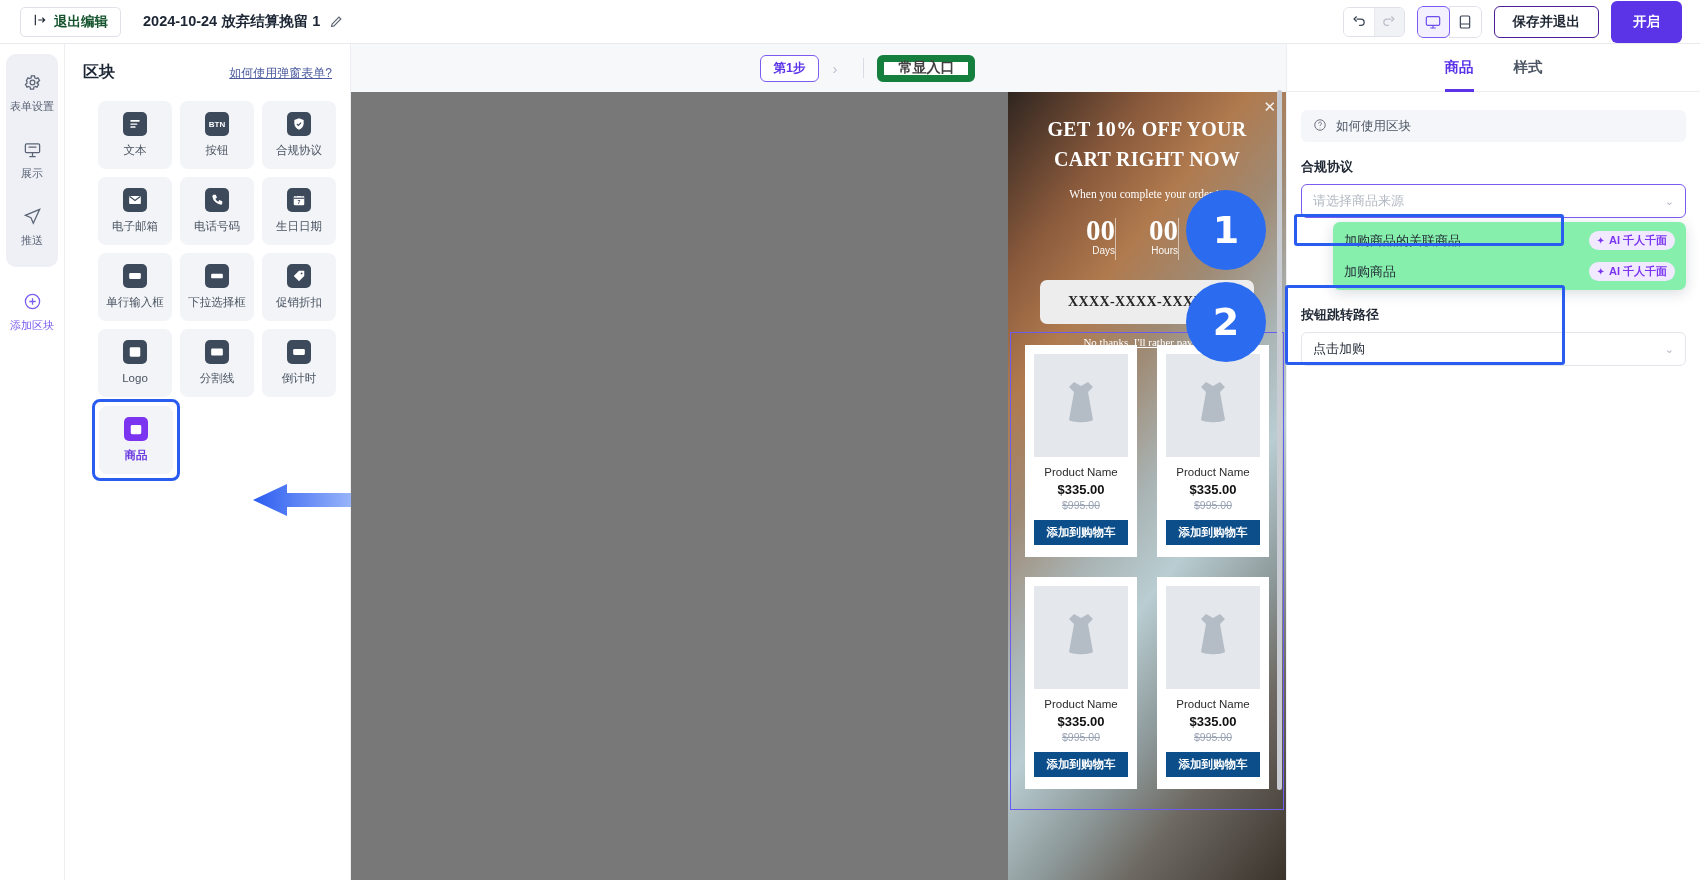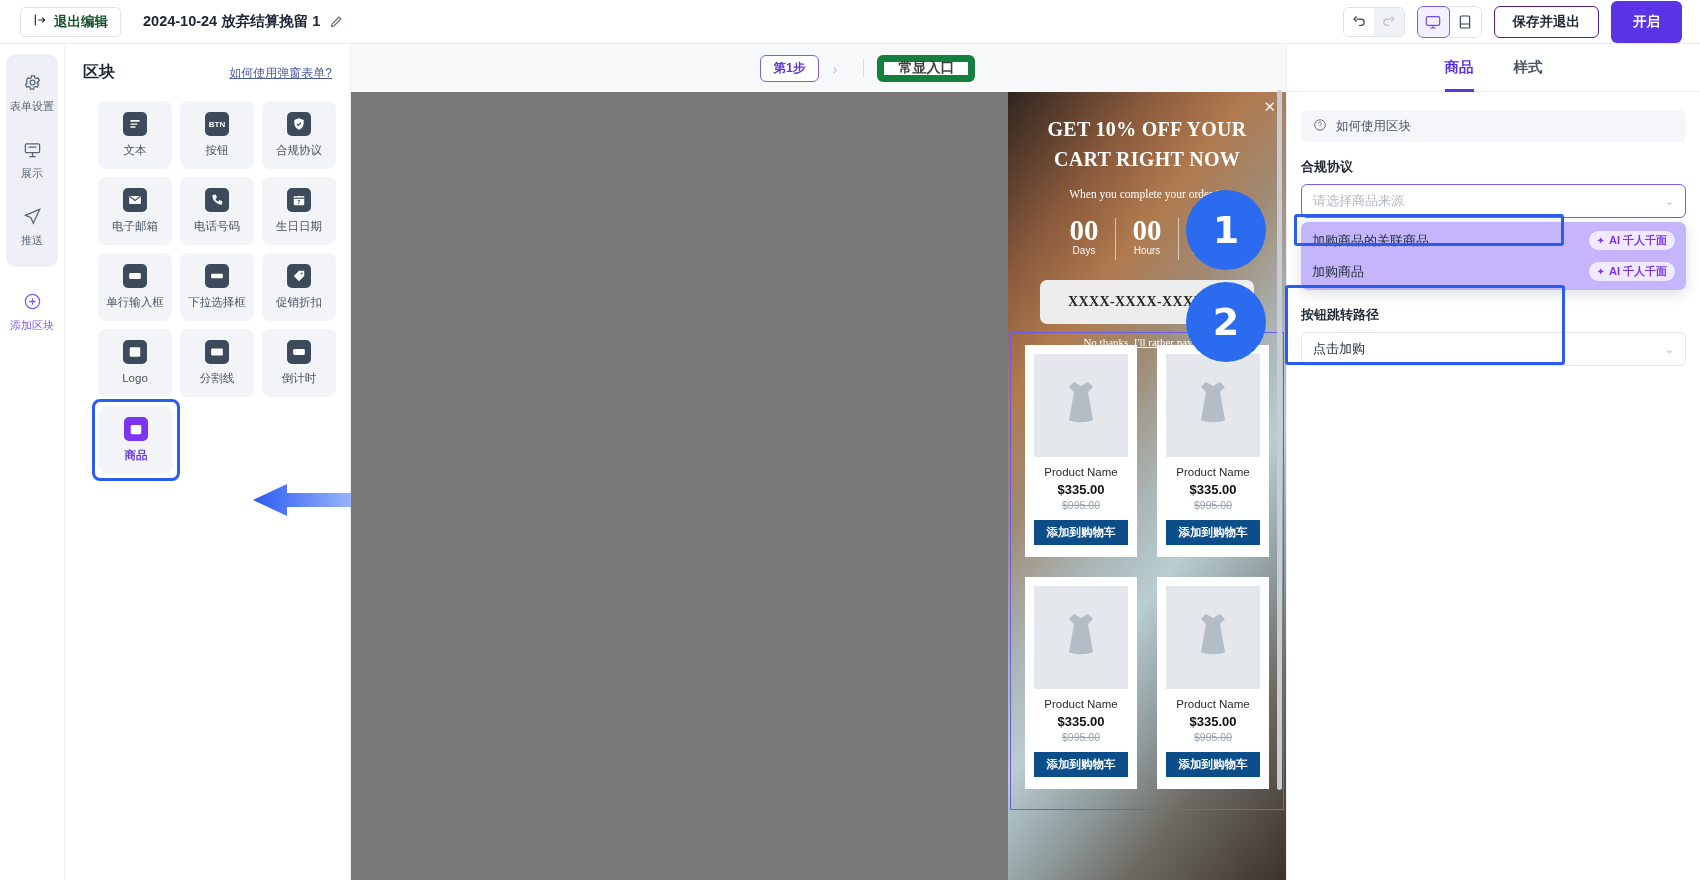--- a/index.html
+++ b/index.html
@@ -159,21 +159,21 @@
     font-size:20px; font-weight:700; color:#fff; line-height:1.5;
     letter-spacing:.3px;
   }
   .promo-sub{
     font-family:"Liberation Serif","DejaVu Serif",serif;
     font-size:11.5px; color:#fff; margin-top:14px;
   }
   .timer{
     display:flex; align-items:flex-start; justify-content:center; margin-top:16px; color:#fff;
   }
-  .tcell{ width:62px; }
+  .tcell{ width:62px;text-align:right; }
   .tnum{
     font-family:"Liberation Serif","DejaVu Serif",serif;
     font-size:29px; font-weight:700; line-height:1;
   }
   .tlab{ font-size:10px; opacity:.95;}
   .tsep{ width:1px; height:42px; background:rgba(255,255,255,.55); margin-top:2px;}
   .code-box{
     margin:20px 14px 0 14px; height:44px; background:#ededee; border-radius:7px;
     display:flex; align-items:center; justify-content:center; gap:8px;
   }
@@ -245,23 +245,24 @@
   .field-label{ margin-top:16px; font-size:13px; font-weight:700; color:#1f2733; }
   .select{
     margin-top:8px; height:34px; border:1.4px solid #7b5cf0; border-radius:6px;
     display:flex; align-items:center; padding:0 11px; background:#fff; cursor:pointer;
   }
   .select .ph{ font-size:13px; color:#b2b8c2; }
   .select .val{ font-size:13px; color:#1f2733; }
   .select .dn{ margin-left:auto; color:#b2b8c2; font-size:11px;}
   .select.plain{ border:1px solid #e2e5ea; }
   .dropdown{
-    margin-top:4px; background:#c4b5fd; border-radius:7px;
+    margin-top:4px; background:#86efac; border-radius:7px;
     box-shadow:0 3px 14px rgba(20,30,60,.16); overflow:hidden;
     padding:3px 0;
+    margin-left:32px;
   }
   .dd-item{
     height:31px; display:flex; align-items:center; padding:0 11px; cursor:pointer;
     font-size:13px; color:#1f2733;
   }
   .ai-chip{
     margin-left:auto; height:19px; padding:0 8px; border-radius:10px;
     background:#f0e9ff; color:#7b35f0; font-size:11px; font-weight:700;
     display:flex; align-items:center; gap:4px;
   }

